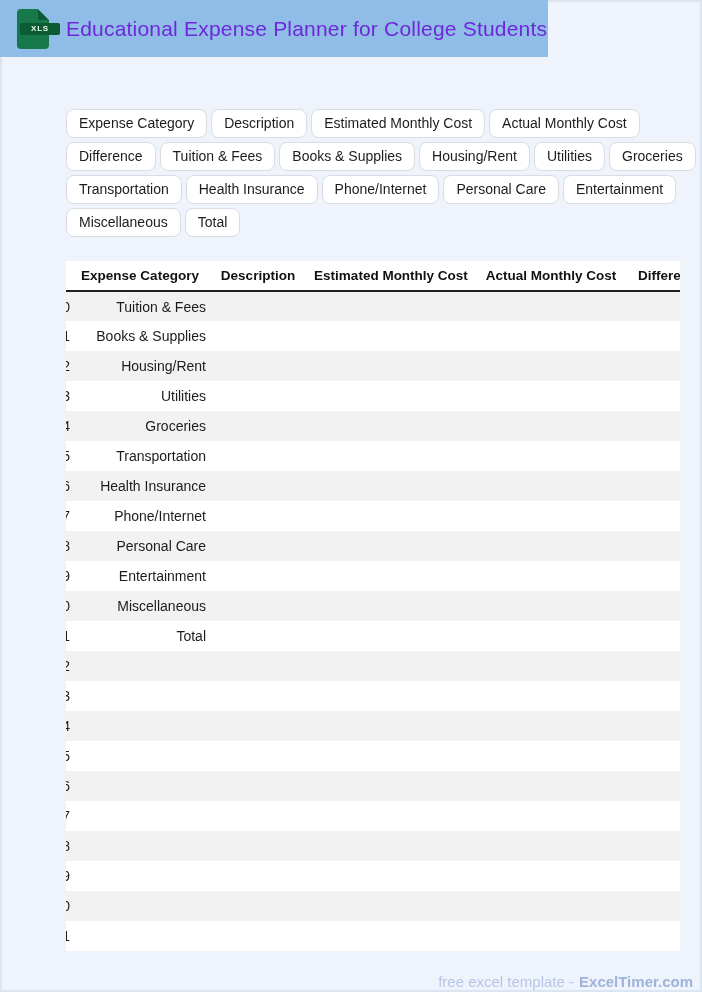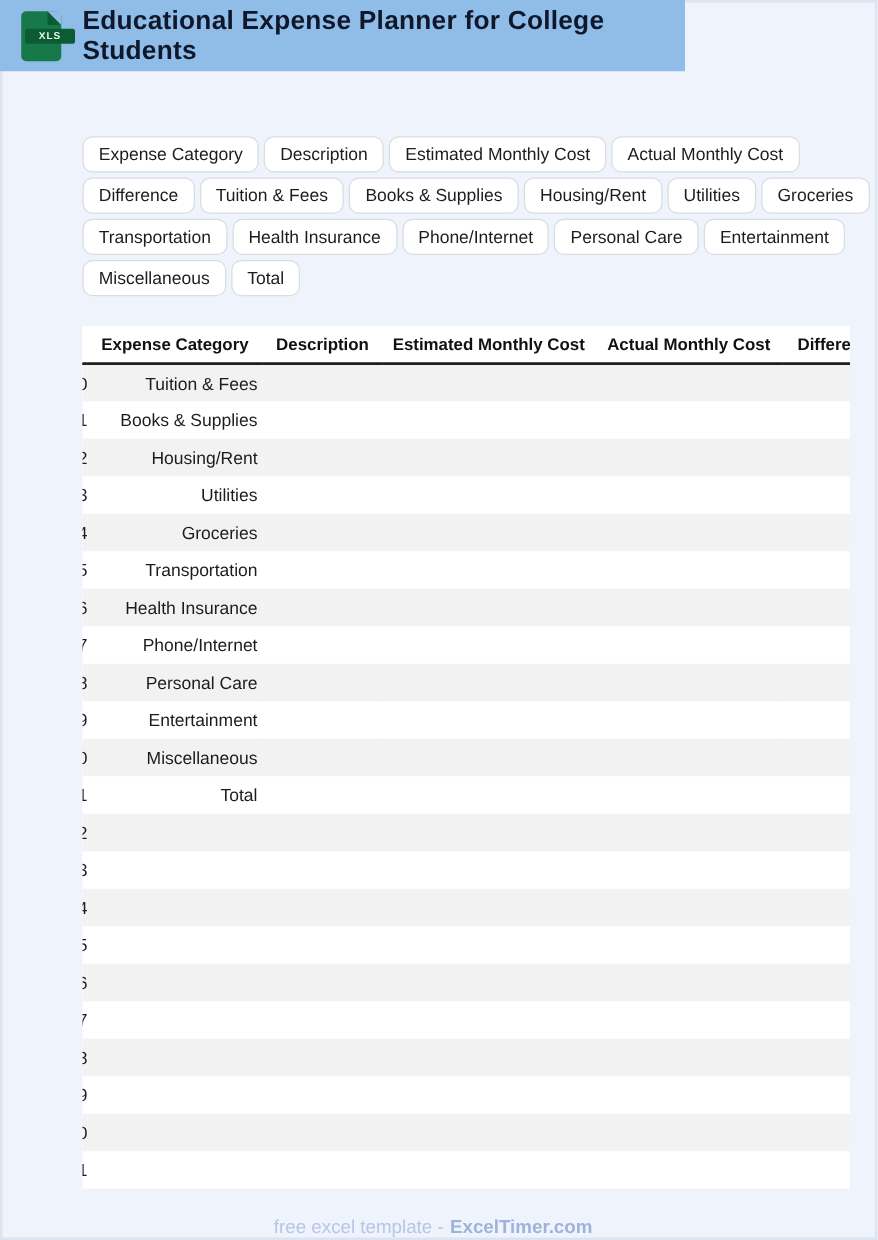--- a/index.html
+++ b/index.html
@@ -12,21 +12,21 @@
     box-shadow: inset 0 0 0 2px var(--page-border, #dbe4f1);
     font-family: "Liberation Sans", sans-serif;
   }
   .titlebar {
     position: absolute; top: 0; left: 0;
     width: 548px; height: 57px;
     background: var(--header-bg, #8fbde8);
     display: flex; align-items: center;
     padding-left: 17px; gap: 17px;
   }
-  .title { margin: 0; font-size: 21px; font-weight: 700; color: #0f172a; letter-spacing: 0.2px; }
+  .title { margin: 0; font-size: 21px; font-weight: 400; color: #6d28d9; letter-spacing: 0.2px; }
   .xls-icon { position: relative; width: 32px; height: 40px; background: var(--icon-green, #17784a); border-radius: 4px; flex-shrink: 0; }
   .xls-fold-dark { position: absolute; top: 0; right: 0; width: 0; height: 0;
     border-bottom: 11px solid var(--icon-band-green, #0b5c33); border-right: 11px solid transparent; }
   .xls-fold-blue { position: absolute; top: 0; right: 0; width: 0; height: 0;
     border-top: 11px solid var(--header-bg, #8fbde8); border-left: 11px solid transparent; }
   .xls-band {
     position: absolute; left: 3px; top: 14px; width: 40px; height: 12px;
     background: var(--icon-band-green, #0b5c33); border-radius: 2px;
     color: #e9f6ef; font-size: 8px; font-weight: bold; text-align: center;
     line-height: 12px; letter-spacing: 0.8px;
@@ -48,21 +48,21 @@
   thead th {
     height: 30px; padding: 0;
     font-size: 13.5px; font-weight: bold; color: #111111; text-align: center;
     background: #ffffff; border-bottom: 2px solid var(--table-header-border, #1f1f1f);
     white-space: nowrap; overflow: visible;
   }
   tbody td { height: 30px; padding: 0; font-size: 14px; color: #1c1c1c; white-space: nowrap; }
   tbody tr.alt { background: var(--row-alt, #f2f2f2); }
   td.num { text-align: right; }
   td.cat { text-align: right; padding-right: 4px; }
-  .footer { margin-top: 22px; padding-right: 9px; text-align: center; font-size: 15px; color: var(--footer-text, #b8c4e8); }
+  .footer { margin-top: 22px; padding-right: 9px; text-align: right; font-size: 15px; color: var(--footer-text, #b8c4e8); }
   .footer .brand { font-weight: bold; color: var(--footer-brand, #9fb2db); margin-left: 5px; text-decoration: none; cursor: pointer; }
 </style>
 </head>
 <body>
 
 <div class="page">
 
   <div class="titlebar">
     <div class="xls-icon">
       <div class="xls-fold-dark"></div>

